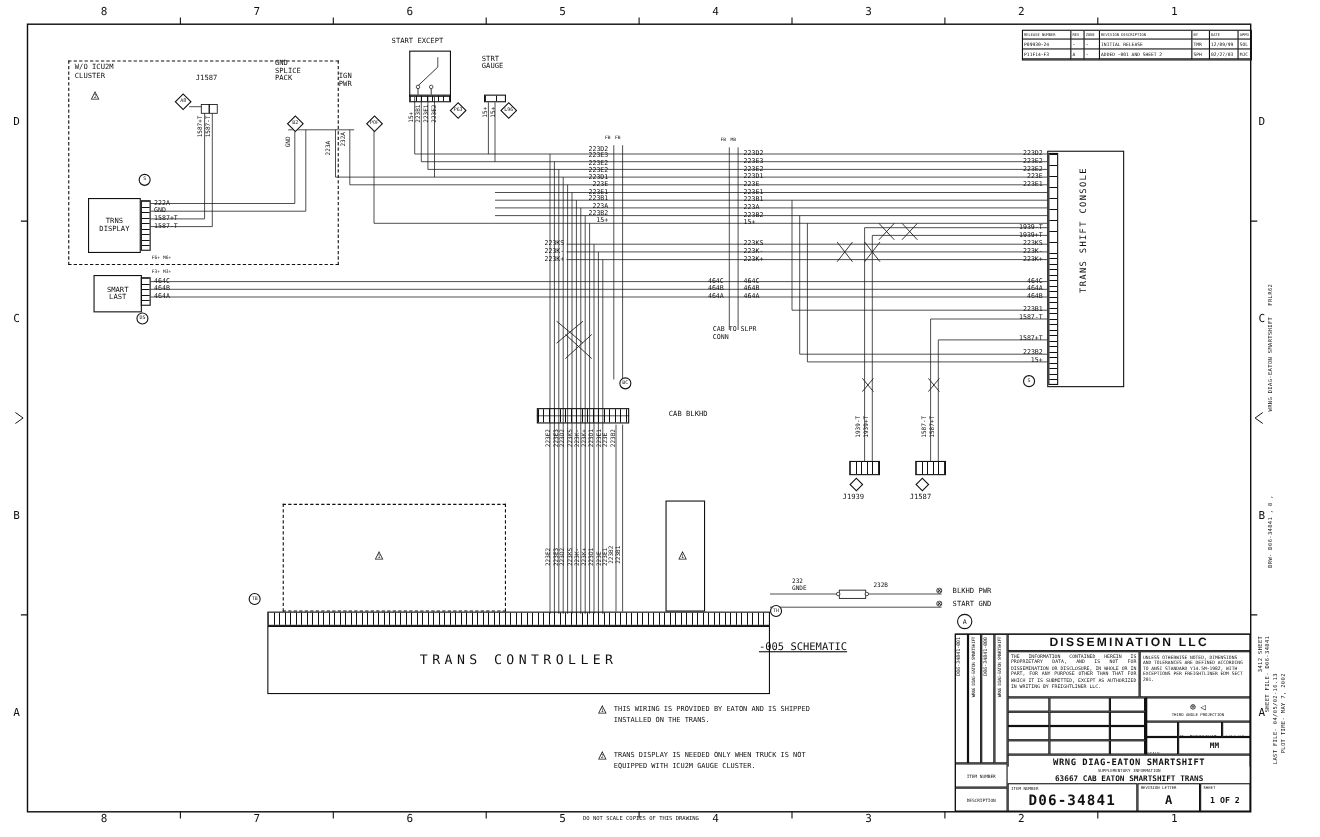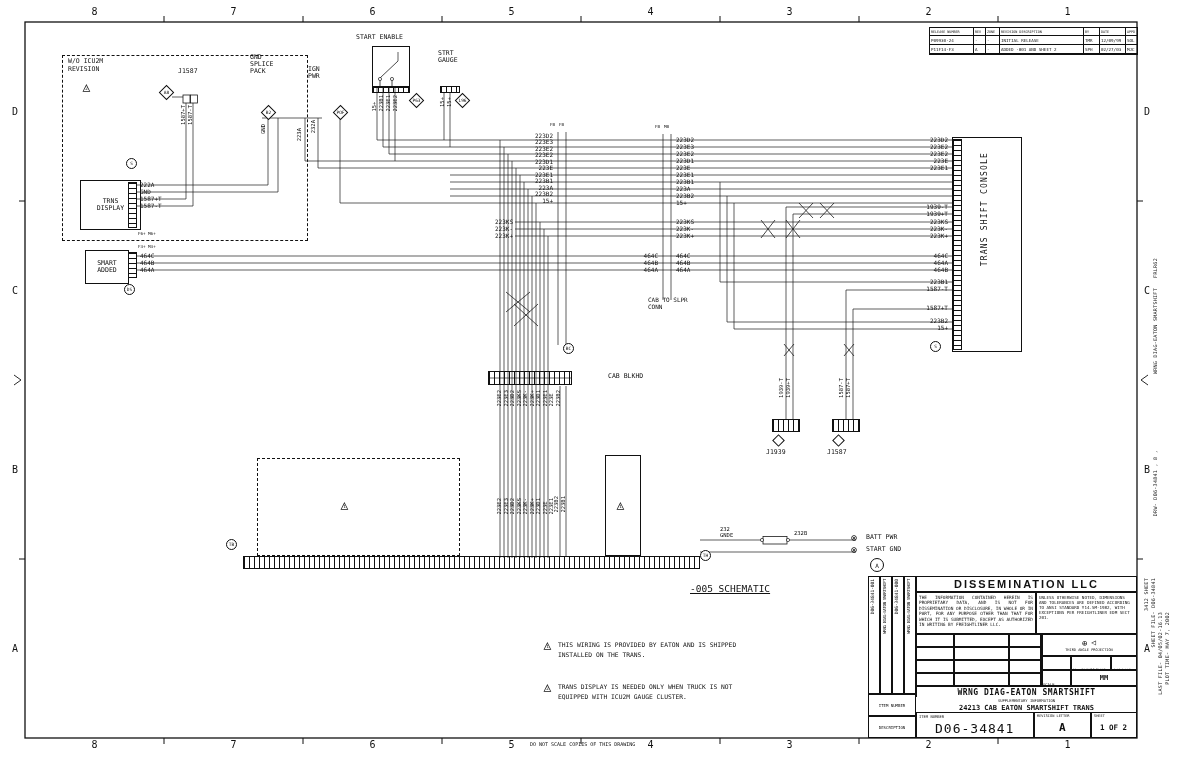--- a/index.html
+++ b/index.html
@@ -148,21 +148,21 @@
         <span>A</span>
         <span>-</span>
         <span>ADDED -001 AND SHEET 2</span>
         <span>SPH</span>
         <span>02/27/03</span>
         <span>MJC</span>
       </div>
   </div>
 
   <div class="box dash" style="left:62px;top:55px;width:246px;height:186px"></div>
-  <span class="a t wrap" style="left:68px;top:58px;width:44px;font-size:6.5px;line-height:7.5px">W/O ICU2M REVISION</span>
+  <span class="a t wrap" style="left:68px;top:58px;width:44px;font-size:6.5px;line-height:7.5px">W/O ICU2M CLUSTER</span>
   <span class="tri" style="left:80px;top:80px">
       <b>△</b>
       <i>2</i>
     </span>
   <span class="a t" style="left:178px;top:68px;font-size:6.5px">J1587</span>
   <div class="dia" style="left:160.5px;top:86.5px;width:11px;height:11px">
       <b>A8</b>
     </div>
   <div class="a vr" style="left:180px;top:105px">
       <span class="v">1587+T</span>
@@ -180,21 +180,21 @@
   <div class="a vr" style="left:260px;top:124px">
       <span class="v">GND</span>
     </div>
   <div class="a vr" style="left:296px;top:128px">
       <span class="v">223A</span>
     </div>
   <div class="a vr" style="left:310px;top:120px">
       <span class="v">232A</span>
     </div>
 
-  <span class="a t" style="left:356px;top:34px;font-size:6.5px">START ENABLE</span>
+  <span class="a t" style="left:356px;top:34px;font-size:6.5px">START EXCEPT</span>
   <div class="box" style="left:372px;top:46px;width:38px;height:42px"></div>
   <div class="hticks" style="left:372px;top:86px;width:38px;height:7px"></div>
   <div class="a vr" style="left:371px;top:95px">
       <span class="v">15+</span>
       <span class="v">223B1</span>
       <span class="v">223E1</span>
       <span class="v">223E2</span>
     </div>
   <div class="dia" style="left:410.5px;top:94.5px;width:11px;height:11px">
       <b>P63</b>
@@ -205,35 +205,35 @@
       <span class="v">15+</span>
       <span class="v">15+</span>
     </div>
   <div class="dia" style="left:456.5px;top:94.5px;width:11px;height:11px">
       <b>L96</b>
     </div>
 
   <div class="circ" style="left:126px;top:158px;width:11px;height:11px">
       <span>S</span>
     </div>
-  <div class="box cen wrap" style="left:80px;top:180px;width:61px;height:50px">
+  <div class="box cen wrap" style="left:80px;top:180px;width:48px;height:50px">
       <span class="t wrap" style="font-size:6.5px;line-height:7.5px;width:34px">TRNS DISPLAY</span>
     </div>
   <div class="vticks" style="left:128px;top:182px;width:9px;height:46px"></div>
   <div class="a c t" style="left:140px;top:181px;line-height:7px">
       <span>222A</span>
       <span>GND</span>
       <span>1587+T</span>
       <span>1587-T</span>
     </div>
   <span class="a" style="left:138px;top:231px;font-size:4.2px">F6+ M6+</span>
 
   <span class="a" style="left:138px;top:244px;font-size:4.2px">F3+ M3+</span>
   <div class="box cen" style="left:85px;top:250px;width:44px;height:34px">
-      <span class="t wrap" style="font-size:6.5px;line-height:7.5px;width:32px">SMART ADDED</span>
+      <span class="t wrap" style="font-size:6.5px;line-height:7.5px;width:32px">SMART LAST</span>
     </div>
   <div class="vticks" style="left:128px;top:252px;width:9px;height:26px"></div>
   <div class="a c t" style="left:140px;top:252px;line-height:7px">
       <span>464C</span>
       <span>464B</span>
       <span>464A</span>
     </div>
   <div class="circ" style="left:124px;top:284px;width:11px;height:11px">
       <span>DS</span>
     </div>
@@ -391,30 +391,33 @@
       <b>△</b>
       <i>1</i>
     </span>
   <div class="circ" style="left:226px;top:539px;width:11px;height:11px">
       <span>TB</span>
     </div>
   <div class="circ" style="left:700px;top:550px;width:11px;height:11px">
       <span>TH</span>
     </div>
   <div class="hticks" style="left:243px;top:556px;width:457px;height:13px"></div>
+  <div class="box cen" style="left:243px;top:569px;width:457px;height:62px">
+      <span style="font-size:12px;letter-spacing:4px">TRANS CONTROLLER</span>
+    </div>
   <span class="a" style="left:690px;top:583px;font-size:9.5px;text-decoration:underline">-005 SCHEMATIC</span>
 
   <div class="a c" style="left:720px;top:526px;line-height:6px">
     <span style="font-size:5.5px">232</span>
     <span style="font-size:5.5px">GNDE</span>
   </div>
   <span class="a" style="left:794px;top:530px;font-size:5.5px">232B</span>
   <span class="a" style="left:851px;top:533px;font-size:10px;line-height:10px">⊗</span>
   <span class="a" style="left:851px;top:545px;font-size:10px;line-height:10px">⊗</span>
-  <span class="a t" style="left:866px;top:534px;font-size:6.5px">BATT PWR</span>
+  <span class="a t" style="left:866px;top:534px;font-size:6.5px">BLKHD PWR</span>
   <span class="a t" style="left:866px;top:546px;font-size:6.5px">START GND</span>
 
   <span class="tri" style="left:541px;top:638px">
       <b>△</b>
       <i>1</i>
     </span>
   <span class="a t wrap" style="left:558px;top:640px;width:186px;font-size:6.3px;line-height:10px">THIS WIRING IS PROVIDED BY EATON AND IS SHIPPED INSTALLED ON THE TRANS.</span>
   <span class="tri" style="left:541px;top:680px">
       <b>△</b>
       <i>2</i>
@@ -476,26 +479,26 @@
       <span style="font-size:7px;font-weight:bold">MM</span>
     </div>
 
   <div class="cell cen" style="left:916px;top:686px;width:221px;height:11px;border-bottom:none">
       <span style="font-size:8px;font-weight:bold;letter-spacing:0.5px">WRNG DIAG-EATON SMARTSHIFT</span>
     </div>
   <div class="a cen" style="left:916px;top:697px;width:221px;height:6px">
       <span style="font-size:3.8px">SUPPLEMENTARY INFORMATION</span>
     </div>
   <div class="a cen" style="left:916px;top:703px;width:221px;height:9px">
-      <span style="font-size:7px;font-weight:bold">24213 CAB EATON SMARTSHIFT TRANS</span>
+      <span style="font-size:7px;font-weight:bold">63667 CAB EATON SMARTSHIFT TRANS</span>
     </div>
 
   <div class="cell" style="left:916px;top:712px;width:118px;height:26px">
     <span style="display:block;font-size:3.8px;padding:1px 0 0 2px">ITEM NUMBER</span>
-    <span class="a" style="left:18px;top:8px;font-size:13px;font-weight:normal;letter-spacing:1px">D06-34841</span>
+    <span class="a" style="left:18px;top:8px;font-size:13px;font-weight:bold;letter-spacing:1px">D06-34841</span>
   </div>
   <div class="cell" style="left:1034px;top:712px;width:57px;height:26px">
     <span style="display:block;font-size:3.6px;padding:1px 0 0 2px">REVISION LETTER</span>
     <span class="a" style="left:24px;top:8px;font-size:11px;font-weight:bold">A</span>
   </div>
   <div class="cell" style="left:1091px;top:712px;width:46px;height:26px">
     <span style="display:block;font-size:3.6px;padding:1px 0 0 2px">SHEET</span>
     <span class="a" style="left:8px;top:10px;font-size:7.5px;font-weight:bold">1 OF 2</span>
   </div>
 

